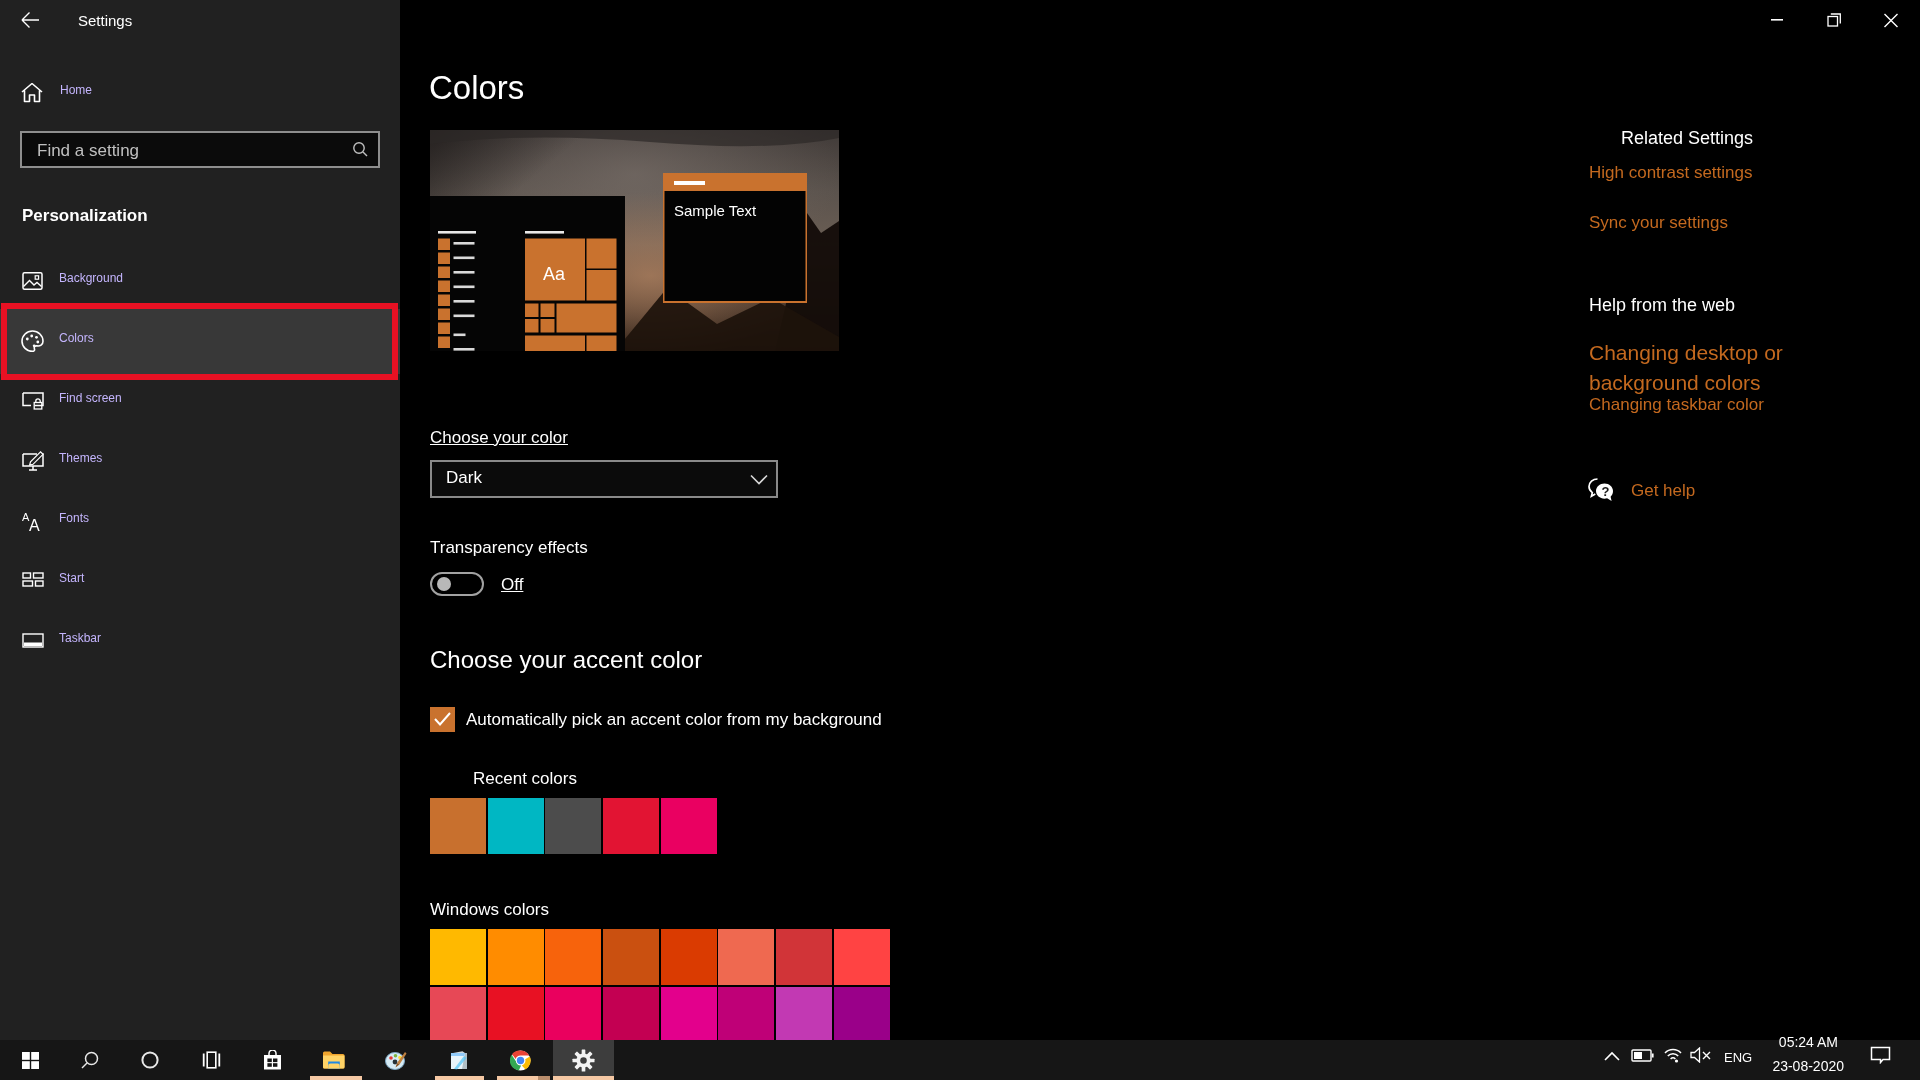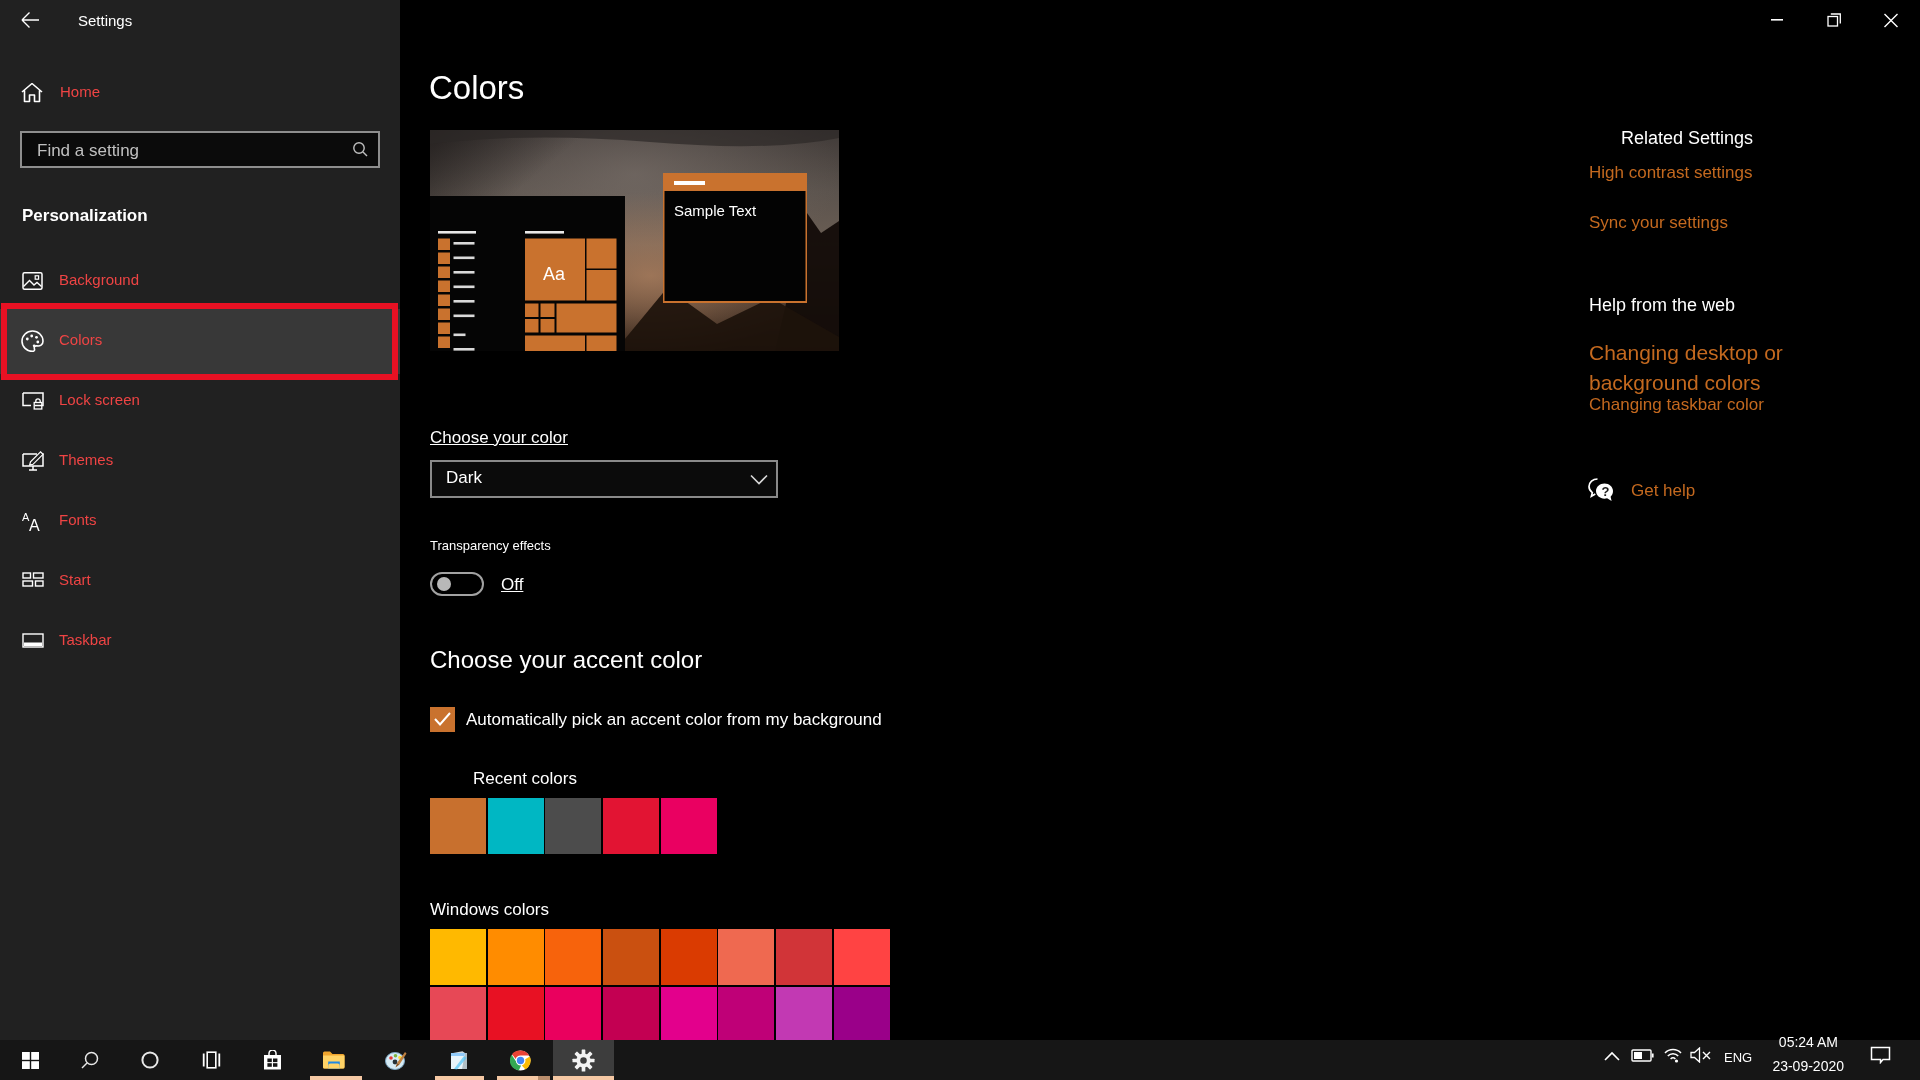--- a/index.html
+++ b/index.html
@@ -1,20 +1,20 @@
 <!DOCTYPE html>
 <html><head>
 <meta charset="utf-8">
 <style>
   * { margin:0; padding:0; box-sizing:border-box; }
   html,body { width:1920px; height:1080px; background:#000; overflow:hidden;
     font-family:"Liberation Sans", sans-serif; color:#fff; }
   .abs { position:absolute; }
   #sidebar { left:0; top:0; width:400px; height:1040px; background:#212121; }
-  .navlabel { font-size:15px; color:#ef4444; }
+  .navlabel { font-size:12px; color:#c4b5fd; }
   .link { color:#c4691f; }
 </style>
 </head>
 <body>
 <div class="abs" id="sidebar"></div>
 
 <svg class="abs" style="left:20px;top:11px" width="20" height="18" viewBox="0 0 20 18">
   <path d="M2 9 H19 M2 9 L9.5 1.5 M2 9 L9.5 16.5" stroke="#fff" stroke-width="1.4" fill="none"></path>
 </svg>
 <div class="abs" style="left:78px;top:12px;font-size:15px;">Settings</div>
@@ -52,21 +52,21 @@
   <circle cx="13.2" cy="15.8" r="1.4" fill="#fff"></circle>
 </svg>
 <div class="abs navlabel" style="left:59px;top:331px;">Colors</div>
 
 <svg class="abs" style="left:22px;top:392px" width="22" height="19" viewBox="0 0 22 19">
   <path d="M1 1 H21 V13.5 H12.5" stroke="#fff" stroke-width="1.5" fill="none"></path>
   <path d="M1 1 V13.5 H9" stroke="#fff" stroke-width="1.5" fill="none"></path>
   <rect x="12.2" y="10.5" width="7.6" height="6.5" stroke="#fff" stroke-width="1.3" fill="none"></rect>
   <path d="M13.8 10.5 V9 a2.2 2.2 0 0 1 4.4 0 V10.5" stroke="#fff" stroke-width="1.3" fill="none"></path>
 </svg>
-<div class="abs navlabel" style="left:59px;top:391px;">Lock screen</div>
+<div class="abs navlabel" style="left:59px;top:391px;">Find screen</div>
 
 <svg class="abs" style="left:22px;top:451px" width="22" height="21" viewBox="0 0 22 21">
   <path d="M1 3 H15 M19.5 3 H21 V15 H1 V3 M11 15 V19 M7 19 H15" stroke="#fff" stroke-width="1.5" fill="none"></path>
   <path d="M18.5 0.8 L8.5 10.8 L7.6 14.2 L11 13.3 L21 3.3 Z" stroke="#fff" stroke-width="1.2" fill="#212121"></path>
 </svg>
 <div class="abs navlabel" style="left:59px;top:451px;">Themes</div>
 
 <svg class="abs" style="left:22px;top:511px" width="24" height="21" viewBox="0 0 24 21">
   <text x="0" y="10" font-family="Liberation Sans" font-size="11" fill="#fff">A</text>
   <text x="7" y="20" font-family="Liberation Sans" font-size="16" fill="#fff">A</text>
@@ -162,21 +162,21 @@
   <text x="244" y="86" font-size="15" fill="#fff">Sample Text</text>
 </svg>
 
 <div class="abs" style="left:430px;top:428px;font-size:17px;text-decoration:underline;">Choose your color</div>
 <div class="abs" style="left:430px;top:460px;width:348px;height:38px;background:#0b0b0b;border:2px solid #8a8a8a;"></div>
 <div class="abs" style="left:446px;top:468px;font-size:17px;">Dark</div>
 <svg class="abs" style="left:750px;top:474px" width="18" height="11" viewBox="0 0 18 11">
   <path d="M1 1.5 L9 9.5 L17 1.5" stroke="#d8d8d8" stroke-width="1.6" fill="none"></path>
 </svg>
 
-<div class="abs" style="left:430px;top:538px;font-size:13px;">Transparency effects</div>
+<div class="abs" style="left:430px;top:538px;font-size:17px;">Transparency effects</div>
 <div class="abs" style="left:430px;top:572px;width:54px;height:24px;border:2px solid #a2a2a2;border-radius:12px;"></div>
 <div class="abs" style="left:437px;top:577px;width:14px;height:14px;border-radius:50%;background:#b8b8b8;"></div>
 <div class="abs" style="left:501px;top:575px;font-size:17px;text-decoration:underline;">Off</div>
 
 <div class="abs" style="left:430px;top:646px;font-size:24px;font-weight:350;">Choose your accent color</div>
 
 <div class="abs" style="left:430px;top:707px;width:25px;height:25px;background:#c9722e;"></div>
 <svg class="abs" style="left:434px;top:712px" width="17" height="14" viewBox="0 0 17 14">
   <path d="M1 7 L6 12.5 L16 1" stroke="#fff" stroke-width="2" fill="none"></path>
 </svg>
@@ -328,16 +328,16 @@
   <path d="M4.8 10 a7 7 0 0 1 10.4 0" stroke="#fff" stroke-width="1.5" fill="none"></path>
   <path d="M7.6 13 a3.4 3.4 0 0 1 4.8 0" stroke="#fff" stroke-width="1.5" fill="none"></path>
   <circle cx="13.5" cy="15" r="1.6" fill="#fff"></circle>
 </svg>
 <svg class="abs" style="left:1690px;top:1047px" width="22" height="16" viewBox="0 0 22 16">
   <path d="M1 5.5 H4.5 L9.5 1 V15 L4.5 10.5 H1 Z" fill="none" stroke="#fff" stroke-width="1.3"></path>
   <path d="M13 5 L20 12 M20 5 L13 12" stroke="#fff" stroke-width="1.4"></path>
 </svg>
 <div class="abs" style="left:1724px;top:1050px;font-size:13px;">ENG</div>
 <div class="abs" style="left:1758px;top:1034px;width:80px;font-size:14px;text-align:right;">05:24 AM</div>
-<div class="abs" style="left:1763px;top:1058px;width:81px;font-size:14px;text-align:right;">23-09-2020</div>
+<div class="abs" style="left:1763px;top:1058px;width:81px;font-size:14px;text-align:right;">23-08-2020</div>
 <svg class="abs" style="left:1870px;top:1046px" width="21" height="18" viewBox="0 0 21 18">
   <path d="M1.5 1.5 H19.5 V13.5 H13 L10.5 16.5 L10.5 13.5 H1.5 Z" stroke="#fff" stroke-width="1.5" fill="none"></path>
 </svg>
 
 </body></html>

